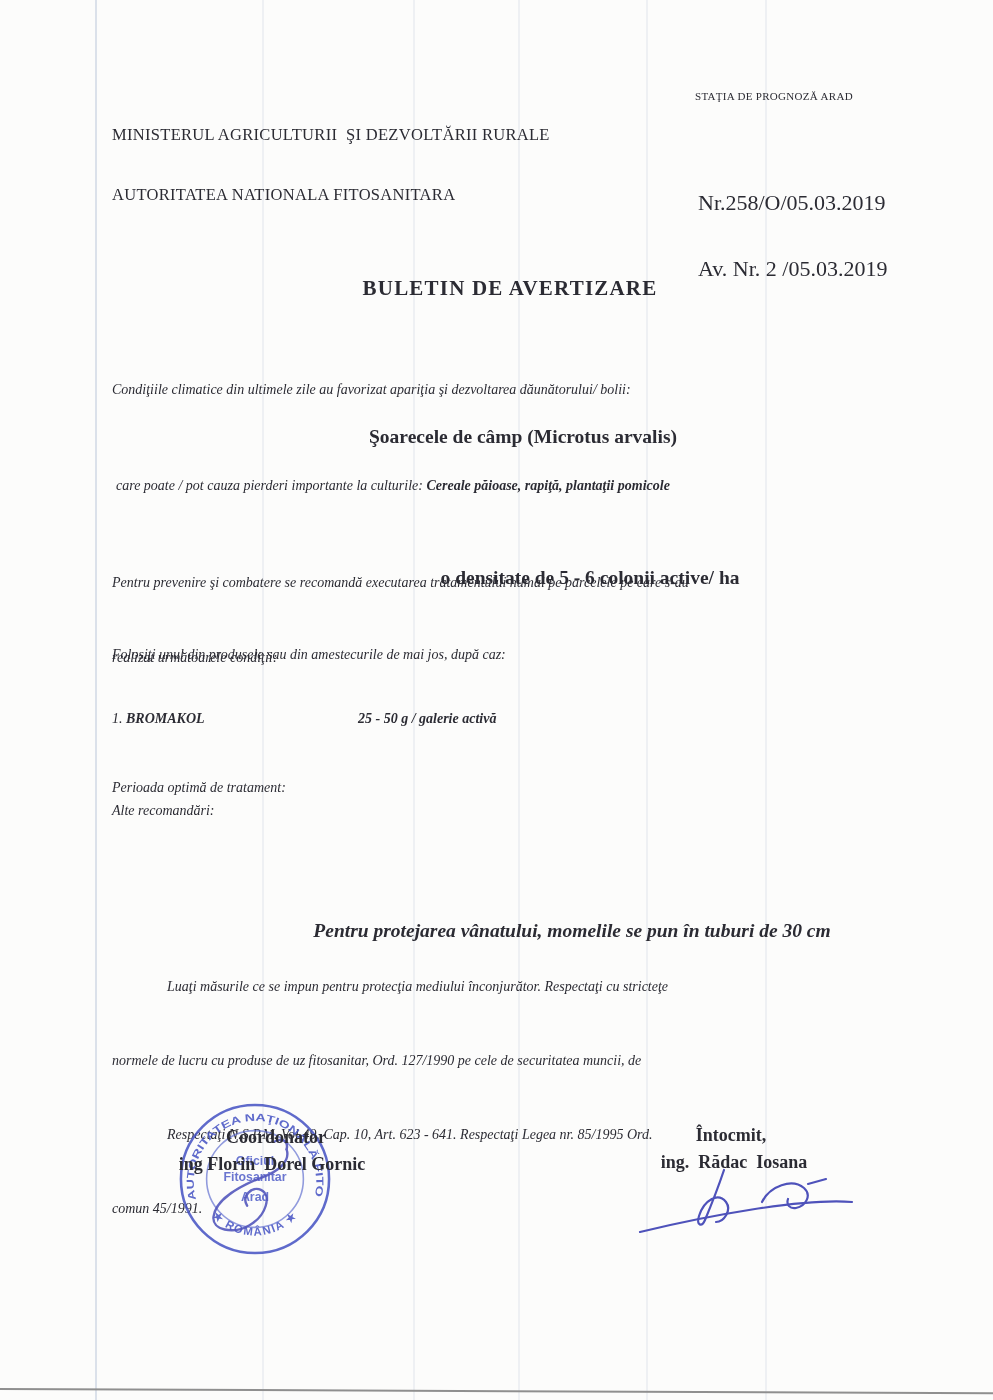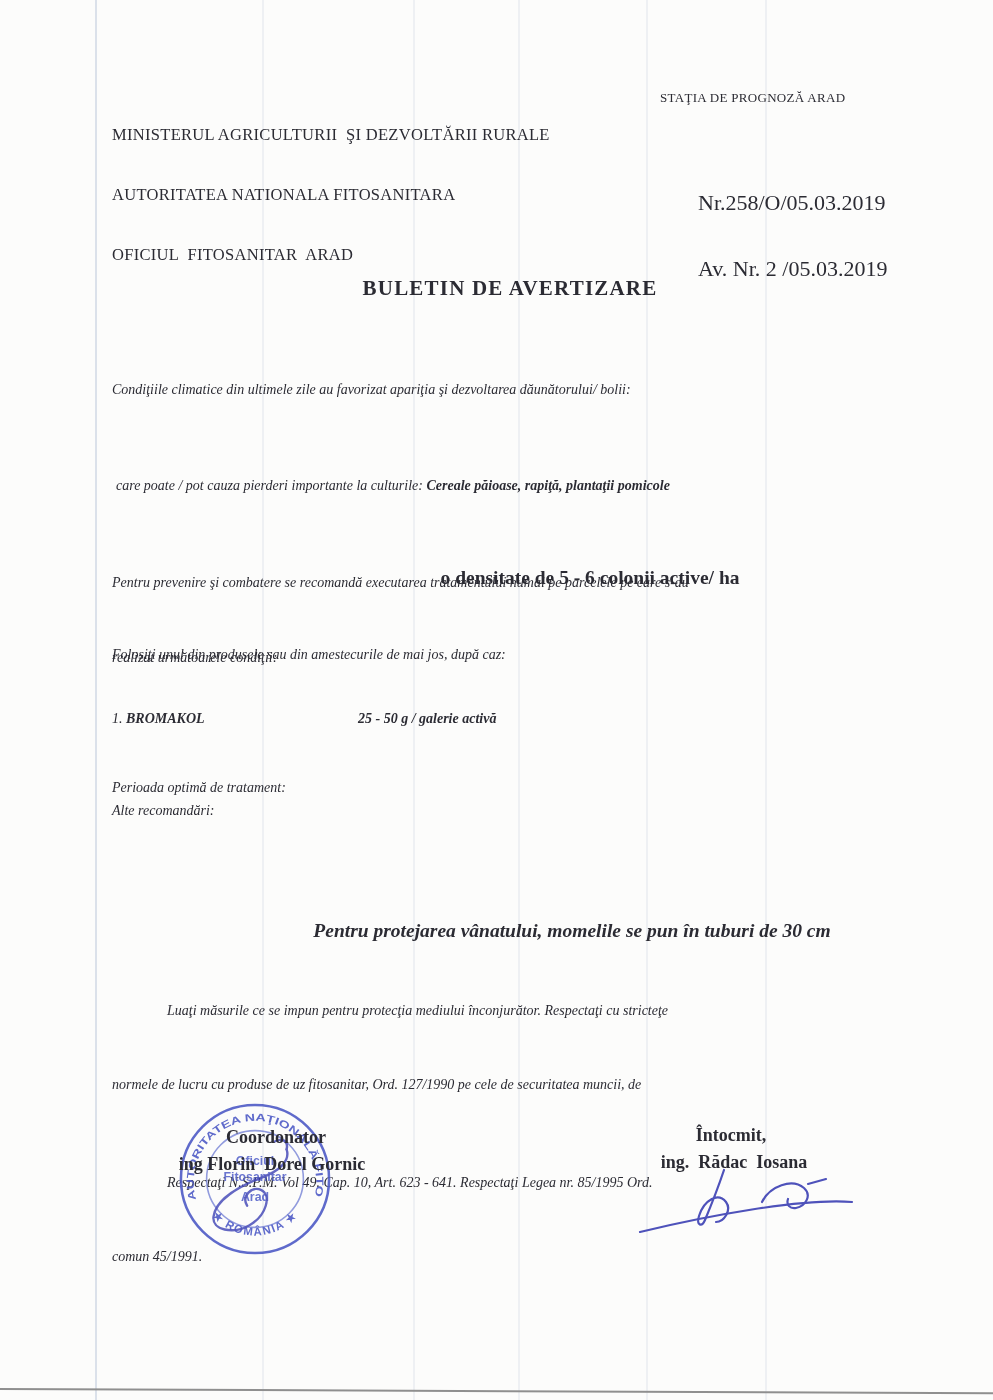--- a/index.html
+++ b/index.html
@@ -13,21 +13,21 @@
   }
   .page { position: absolute; inset: 0; }
   .abs { position: absolute; white-space: pre; }
   .scanline {
     position: absolute; top: 0; bottom: 0; width: 2px;
     background: rgba(165, 180, 205, 0.16);
     pointer-events: none;
   }
   .scanline.strong { background: rgba(150, 168, 198, 0.32); width: 2px; }
   .header-org { left: 112px; top: 85px; font-size: 16.5px; line-height: 20px; letter-spacing: 0.3px; }
-  .header-station { left: 660px; top: 90px; font-size: 13px; letter-spacing: 0.3px; }
+  .header-station { left: 695px; top: 90px; font-size: 11px; letter-spacing: 0.3px; }
   .refs { left: 698px; top: 148px; font-size: 22px; line-height: 22px; }
   .doc-title {
     top: 276px; left: 510px; transform: translateX(-50%);
     font-size: 21px; font-weight: bold; letter-spacing: 1.2px;
     text-underline-offset: 4px;
     text-decoration-thickness: 2px;
   }
   .body-text { font-size: 14px; font-style: italic; }
   .p-intro { left: 112px; top: 382px; }
   .pest { top: 426px; left: 523px; transform: translateX(-50%); font-size: 19.5px; font-weight: bold; }
@@ -38,21 +38,21 @@
   .product-name { left: 112px; top: 711px; }
   .product-dose { left: 358px; top: 711px; font-weight: bold; }
   .p-period { left: 112px; top: 780px; }
   .p-other { left: 112px; top: 803px; }
   .game-note {
     top: 848px; left: 572px; transform: translateX(-50%);
     font-size: 19.5px; font-weight: bold; font-style: italic;
     line-height: 33px; text-align: center; white-space: pre;
   }
   .legal { left: 112px; top: 926px; line-height: 24.6px; }
-  .legal .indent { padding-left: 55px; margin-top: 24px; }
+  .legal .indent { padding-left: 55px; }
   .sig { font-size: 18px; font-weight: bold; line-height: 26px; text-align: center; }
   .sig-left-role  { left: 276px; top: 1124px; transform: translateX(-50%); z-index: 3; }
   .sig-left-name  { left: 272px; top: 1151px; transform: translateX(-50%); z-index: 3; }
   .sig-right-role { left: 731px; top: 1122px; transform: translateX(-50%); }
   .sig-right-name { left: 734px; top: 1149px; transform: translateX(-50%); }
   .stamp-svg { position: absolute; left: 176px; top: 1100px; z-index: 2; }
   .sign-right-svg { position: absolute; left: 612px; top: 1156px; z-index: 2; }
   .bottom-edge {
     position: absolute; left: 0; top: 1388px; width: 100%; height: 2px;
     background: #8f8f8f; transform: rotate(0.25deg); transform-origin: left center;
@@ -67,32 +67,32 @@
   <div class="scanline strong" style="left:95px"></div>
   <div class="scanline" style="left:262px"></div>
   <div class="scanline" style="left:413px"></div>
   <div class="scanline" style="left:518px"></div>
   <div class="scanline" style="left:646px"></div>
   <div class="scanline" style="left:765px"></div>
 
   <div class="abs header-org">
     <div>MINISTERUL AGRICULTURII  ŞI DEZVOLTĂRII RURALE</div>
     <div>AUTORITATEA NATIONALA FITOSANITARA</div>
-    <div>OFICIUL  FITOSANITAR  ARAD</div>
   </div>
   <div class="abs header-station">STAŢIA DE PROGNOZĂ ARAD</div>
   <div class="abs refs">
     <div>Nr.258/O/05.03.2019</div>
     <div>Av. Nr. 2 /05.03.2019</div>
   </div>
 
   <div class="abs doc-title">BULETIN DE AVERTIZARE</div>
 
   <div class="abs body-text p-intro">Condiţiile climatice din ultimele zile au favorizat apariţia şi dezvoltarea dăunătorului/ bolii:</div>
 
+  <div class="abs pest">Şoarecele de câmp (Microtus arvalis)</div>
 
   <div class="abs body-text p-crops"><span>care poate / pot cauza pierderi importante la culturile: </span><span class="bold">Cereale păioase, rapiţă, plantaţii pomicole</span></div>
 
   <div class="abs body-text p-prevent">
     <div>Pentru prevenire şi combatere se recomandă executarea tratamentului numai pe parcelele pe care s-au</div>
     <div>realizat următoarele condiţii:</div>
   </div>
 
   <div class="abs density">o densitate de 5 - 6 colonii active/ ha</div>
 

